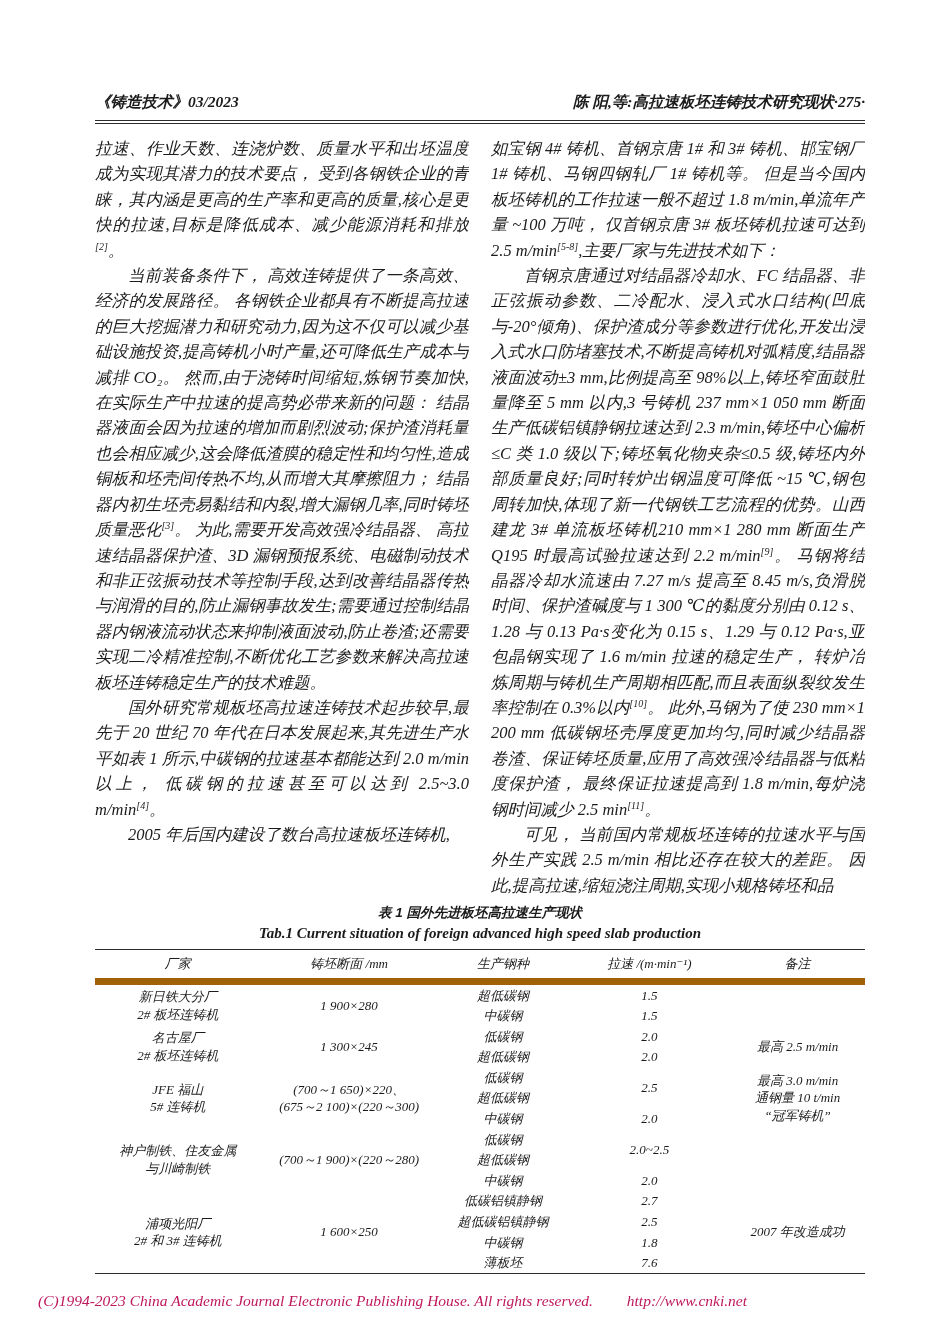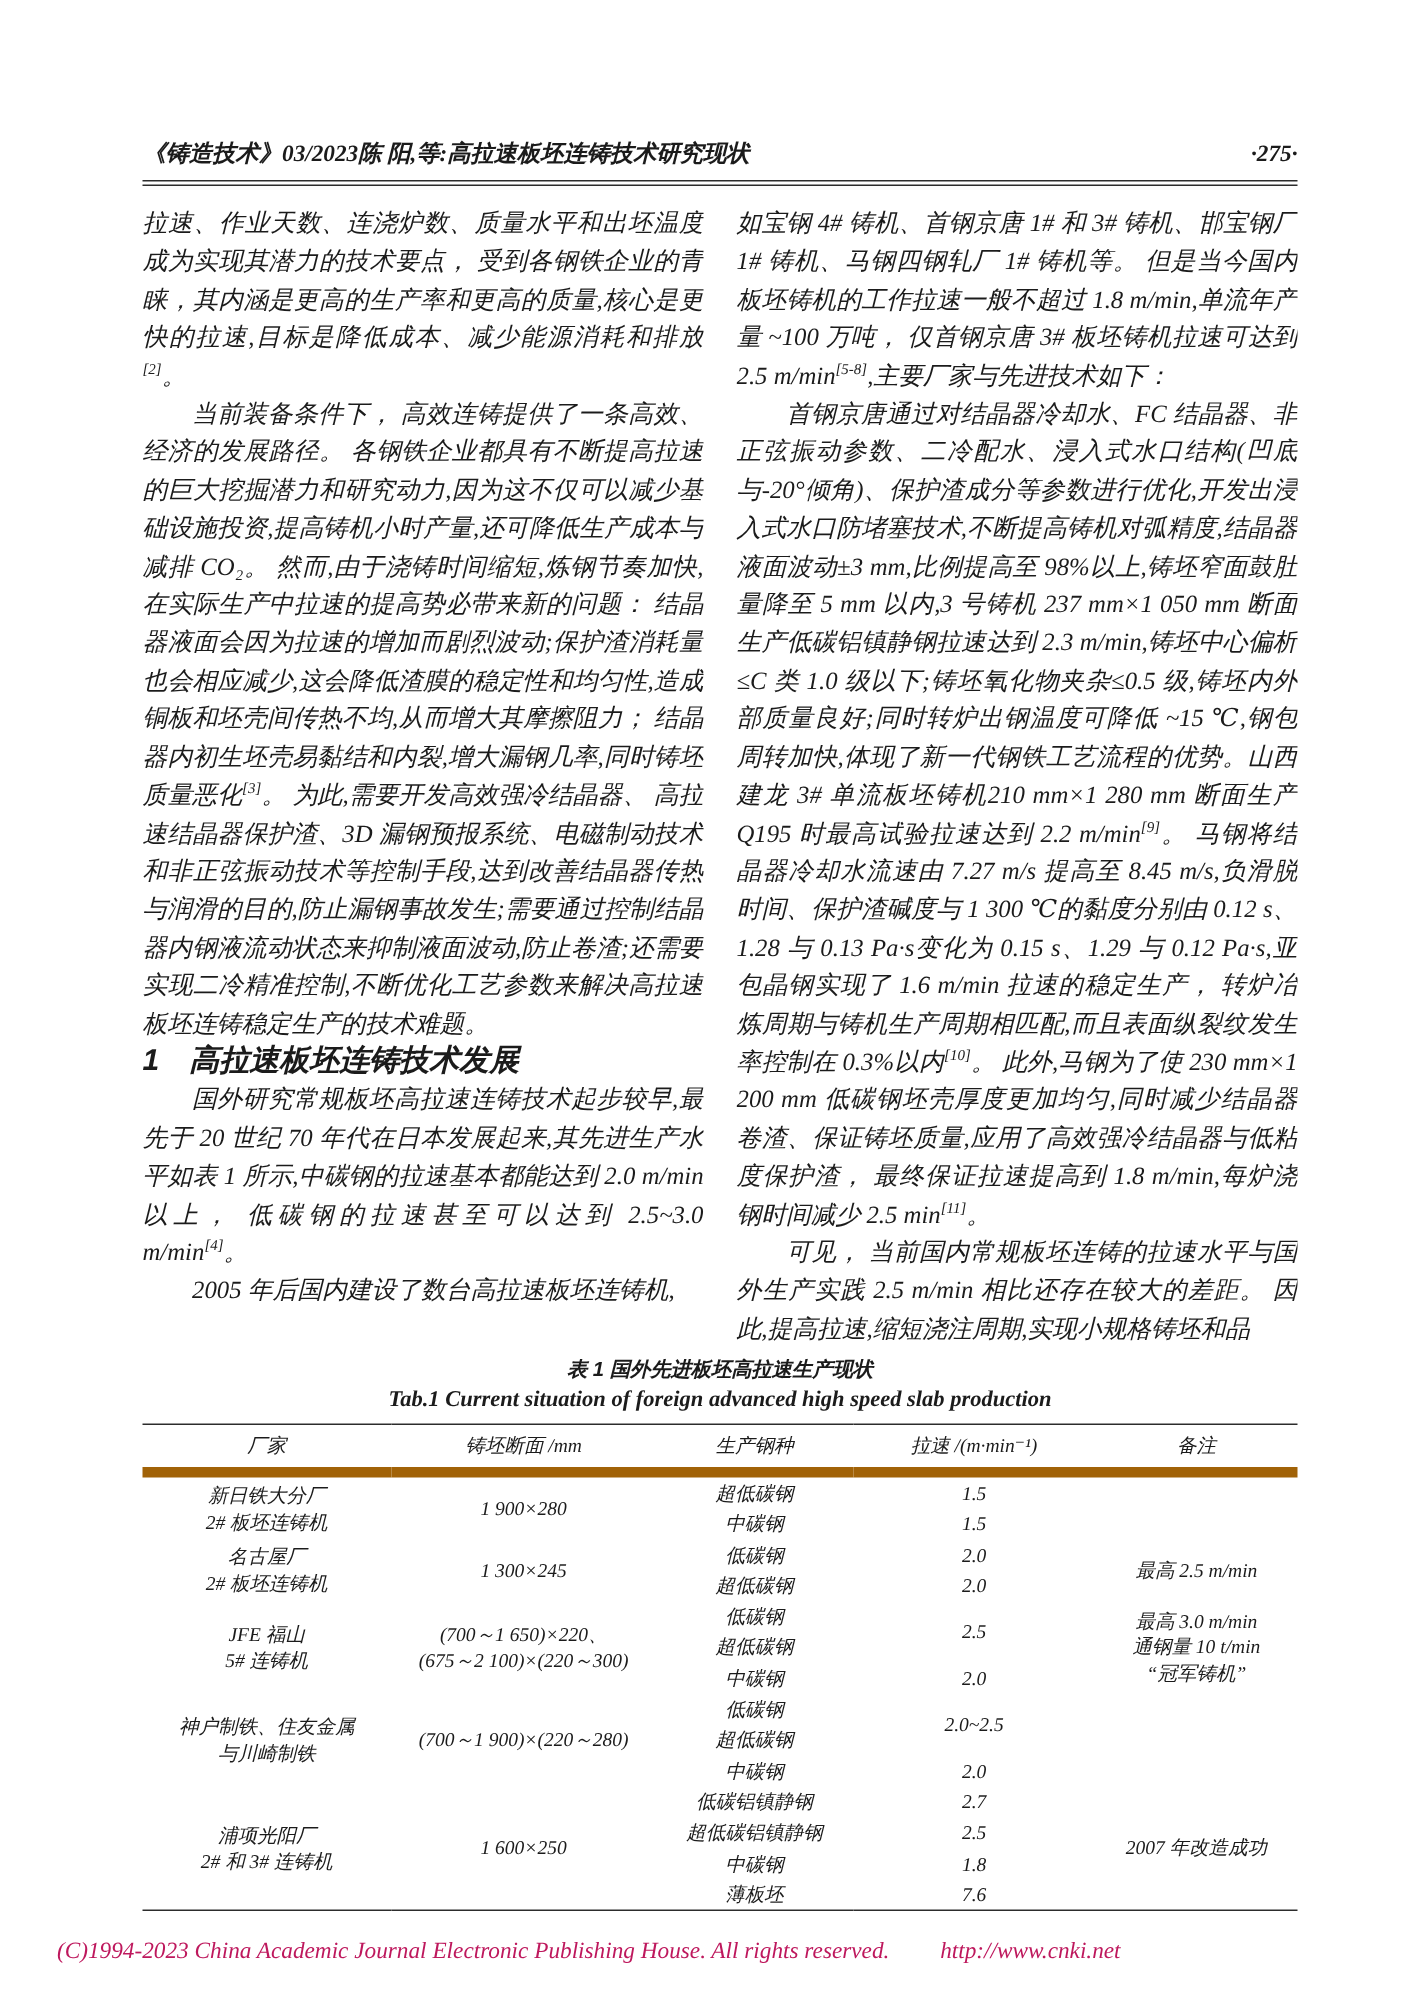--- a/index.html
+++ b/index.html
@@ -20,21 +20,21 @@
     width: 770px;
   }
   
   .page-header {
     display: flex;
     justify-content: space-between;
     align-items: baseline;
     font-size: 15.5px;
     font-weight: bold;
   }
-  .page-header .center { text-align: left; flex: 1; }
+  .page-header .center { text-align: right; flex: 1; }
   .header-rule {
     margin-top: 7px;
     height: 4px;
     border-top: 1.6px solid #2c2c2c;
     border-bottom: 1.1px solid #2c2c2c;
   }
   
   .columns {
     display: flex;
     gap: 22px;
@@ -116,21 +116,20 @@
       <span class="center">陈  阳,等:高拉速板坯连铸技术研究现状</span>
       <span>·275·</span>
     </div>
     <div class="header-rule"></div>
 
     <div class="columns">
 
       <div class="col">
         <p>拉速、作业天数、连浇炉数、质量水平和出坯温度成为实现其潜力的技术要点， 受到各钢铁企业的青睐，其内涵是更高的生产率和更高的质量,核心是更快的拉速,目标是降低成本、减少能源消耗和排放<sup>[2]</sup>。</p>
         <p class="indent">当前装备条件下， 高效连铸提供了一条高效、经济的发展路径。 各钢铁企业都具有不断提高拉速的巨大挖掘潜力和研究动力,因为这不仅可以减少基础设施投资,提高铸机小时产量,还可降低生产成本与减排 CO₂。 然而,由于浇铸时间缩短,炼钢节奏加快,在实际生产中拉速的提高势必带来新的问题： 结晶器液面会因为拉速的增加而剧烈波动;保护渣消耗量也会相应减少,这会降低渣膜的稳定性和均匀性,造成铜板和坯壳间传热不均,从而增大其摩擦阻力； 结晶器内初生坯壳易黏结和内裂,增大漏钢几率,同时铸坯质量恶化<sup>[3]</sup>。 为此,需要开发高效强冷结晶器、 高拉速结晶器保护渣、3D 漏钢预报系统、电磁制动技术和非正弦振动技术等控制手段,达到改善结晶器传热与润滑的目的,防止漏钢事故发生;需要通过控制结晶器内钢液流动状态来抑制液面波动,防止卷渣;还需要实现二冷精准控制,不断优化工艺参数来解决高拉速板坯连铸稳定生产的技术难题。</p>
-        <p class="section-heading"><span class="num">1</span><span>高拉速板坯连铸技术发展</span></p>
         <p class="indent">国外研究常规板坯高拉速连铸技术起步较早,最先于 20 世纪 70 年代在日本发展起来,其先进生产水平如表 1 所示,中碳钢的拉速基本都能达到 2.0 m/min 以上， 低碳钢的拉速甚至可以达到 2.5~3.0 m/min<sup>[4]</sup>。</p>
         <p class="indent">2005 年后国内建设了数台高拉速板坯连铸机,</p>
       </div>
 
       <div class="col">
         <p>如宝钢 4# 铸机、首钢京唐 1# 和 3# 铸机、邯宝钢厂 1# 铸机、马钢四钢轧厂 1# 铸机等。 但是当今国内板坯铸机的工作拉速一般不超过 1.8 m/min,单流年产量 ~100 万吨， 仅首钢京唐 3# 板坯铸机拉速可达到 2.5 m/min<sup>[5-8]</sup>,主要厂家与先进技术如下：</p>
         <p class="indent">首钢京唐通过对结晶器冷却水、FC 结晶器、非正弦振动参数、二冷配水、浸入式水口结构(凹底与-20°倾角)、保护渣成分等参数进行优化,开发出浸入式水口防堵塞技术,不断提高铸机对弧精度,结晶器液面波动±3 mm,比例提高至 98%以上,铸坯窄面鼓肚量降至 5 mm 以内,3 号铸机 237 mm×1 050 mm 断面生产低碳铝镇静钢拉速达到 2.3 m/min,铸坯中心偏析≤C 类 1.0 级以下;铸坯氧化物夹杂≤0.5 级,铸坯内外部质量良好;同时转炉出钢温度可降低 ~15 ℃,钢包周转加快,体现了新一代钢铁工艺流程的优势。山西建龙 3# 单流板坯铸机210 mm×1 280 mm 断面生产 Q195 时最高试验拉速达到 2.2 m/min<sup>[9]</sup>。 马钢将结晶器冷却水流速由 7.27 m/s 提高至 8.45 m/s,负滑脱时间、保护渣碱度与 1 300 ℃的黏度分别由 0.12 s、1.28 与 0.13 Pa·s变化为 0.15 s、1.29 与 0.12 Pa·s,亚包晶钢实现了 1.6 m/min 拉速的稳定生产， 转炉冶炼周期与铸机生产周期相匹配,而且表面纵裂纹发生率控制在 0.3%以内<sup>[10]</sup>。 此外,马钢为了使 230 mm×1 200 mm 低碳钢坯壳厚度更加均匀,同时减少结晶器卷渣、保证铸坯质量,应用了高效强冷结晶器与低粘度保护渣， 最终保证拉速提高到 1.8 m/min,每炉浇钢时间减少 2.5 min<sup>[11]</sup>。</p>
         <p class="indent">可见， 当前国内常规板坯连铸的拉速水平与国外生产实践 2.5 m/min 相比还存在较大的差距。 因此,提高拉速,缩短浇注周期,实现小规格铸坯和品</p>
       </div>
 

